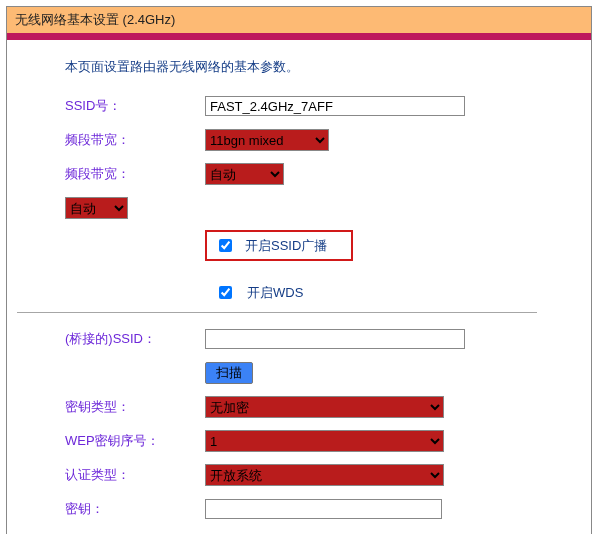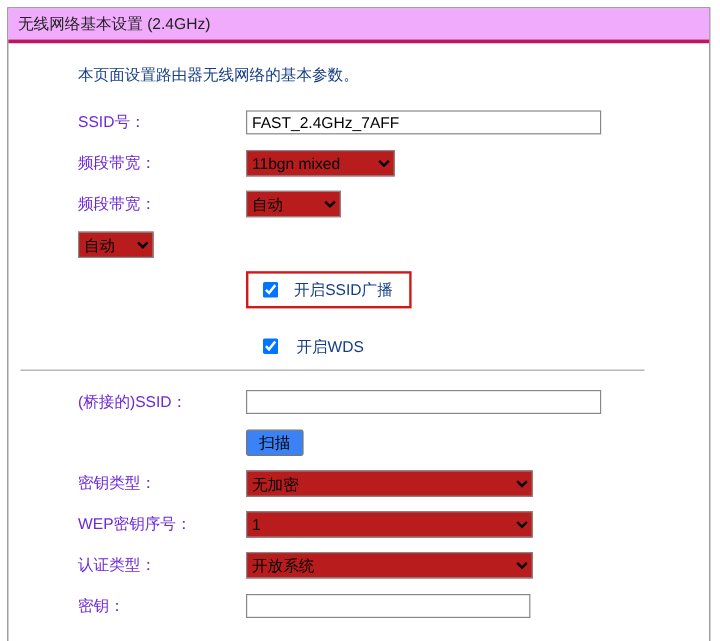--- a/index.html
+++ b/index.html
@@ -10,25 +10,25 @@
     font-size: 13px;
     background: #fff;
     color: #111;
   }
   .panel {
     width: 586px;
     border: 1px solid #888;
     background: #fff;
   }
   .panel-header {
-    background: #f0abfc;
+    background: #fdba74;
     padding: 4px 8px;
     font-size: 13px;
     color: #222;
-    border-bottom: 3px solid #be185d;
+    border-bottom: 7px solid #be185d;
   }
   .panel-body {
     padding: 18px 12px 8px 58px;
     color: #153d86;
   }
   .intro {
     margin-bottom: 18px;
     color: #153d86;
   }
   .row {
@@ -48,39 +48,39 @@
     gap: 8px;
   }
   input[type="text"] {
     font-family: Arial, sans-serif;
     font-size: 13px;
     height: 20px;
     padding: 1px 4px;
     border: 1px solid #888;
     background: #fff;
   }
-  .ssid-input { width: 296px; }
+  .ssid-input { width: 260px; }
   .bssid-input { width: 168px; }
   .key-input { width: 237px; }
   select {
     font-family: Arial, sans-serif;
     font-size: 13px;
     height: 22px;
     background: #b91c1c;
     border: 1px solid #888;
   }
   .wifi-mode-select { width: 124px; }
   .band-select { width: 79px; }
   .chan-select { width: 63px; }
   .enc-select, .wepidx-select, .auth-select { width: 239px; }
   .highlight-box {
     display: inline-flex;
     align-items: center;
     border: 2px solid #d11919;
-    padding: 4px 14px 4px 8px;
+    padding: 4px 24px 4px 8px;
     gap: 10px;
   }
   .check-label { color: #153d86; }
   .hint { color: #153d86; font-size: 12px; }
   .hr {
     border: none;
     border-top: 1px solid #a6a6a6;
     margin: 6px 0 14px -48px;
     width: 520px;
   }

